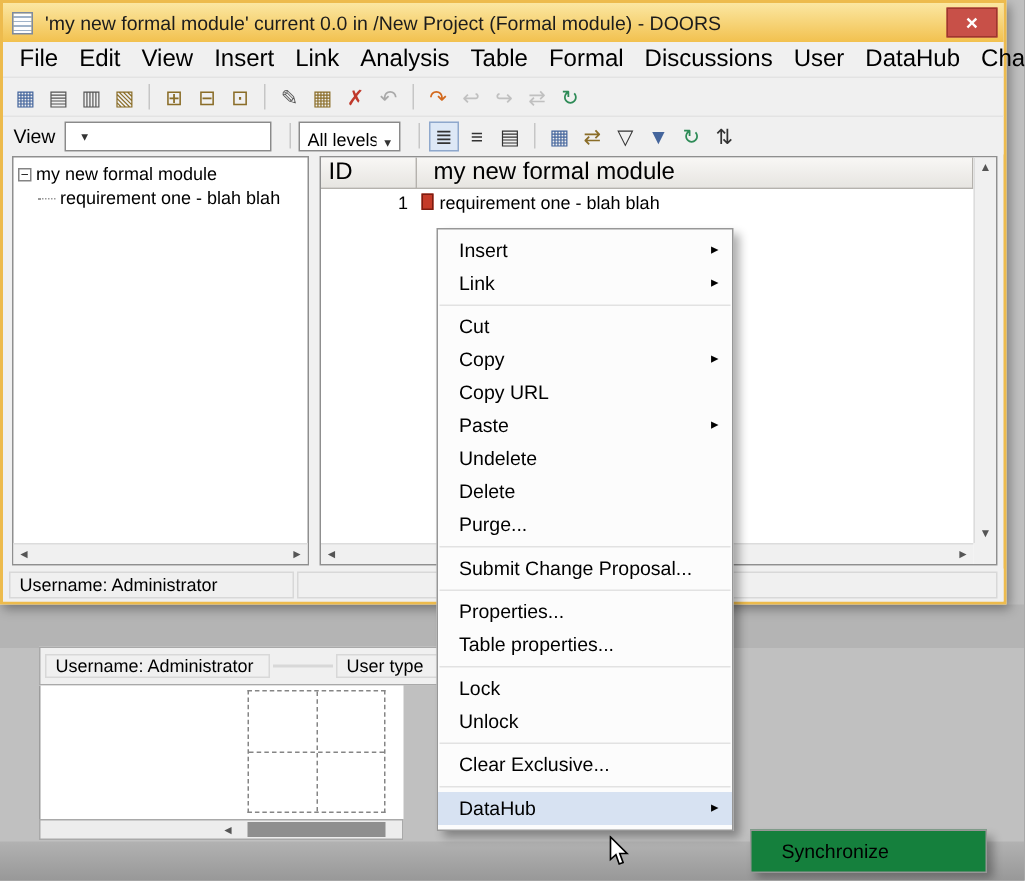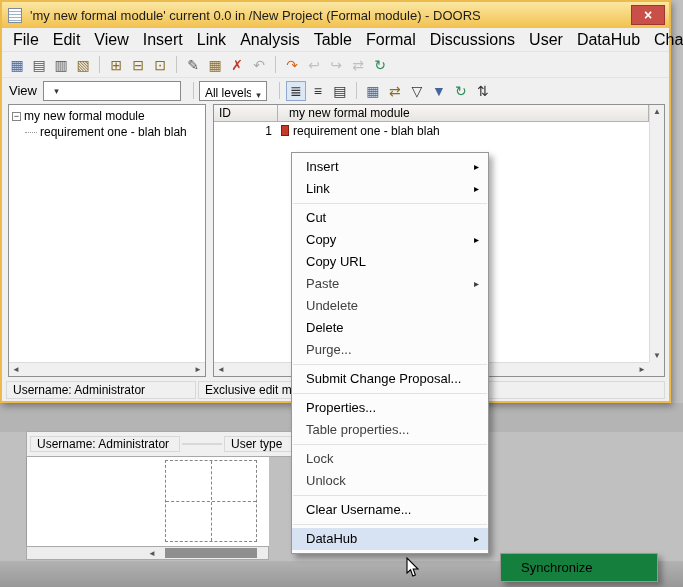--- a/index.html
+++ b/index.html
@@ -62,21 +62,21 @@
   .hscroll { flex:0 0 14px; background:#f0f0f0; border-top:1px solid #dcdcdc;
     display:flex; align-items:center; justify-content:space-between; }
   .sarrow { width:14px; height:13px; display:flex; align-items:center; justify-content:center;
     font-size:8px; color:#555; }
 
   .grid-panel { flex:1; border:1px solid #8f8f8f; background:#fff;
     display:grid; grid-template-columns:1fr 15px; grid-template-rows:1fr 14px; min-width:0; min-height:0; }
   .grid-main { grid-column:1; grid-row:1; display:flex; flex-direction:column; min-width:0; overflow:hidden; }
   .grid-header { display:flex; flex:0 0 17px; }
   .hcell { background:linear-gradient(#f8f7f5,#e7e5e1); border-right:1px solid #b5b2ad; border-bottom:1px solid #b5b2ad;
-    font-size:12px; padding:1px 5px; white-space:nowrap; overflow:hidden; }
+    font-size:16px; padding:1px 5px; white-space:nowrap; overflow:hidden; }
   .hcell.id { flex:0 0 64px; }
   .hcell.main { flex:1; padding-left:11px; }
   .grid-rows { flex:1; }
   .grid-row { display:flex; height:17px; align-items:center; font-size:12px; }
   .cell-id { flex:0 0 64px; text-align:right; padding-right:6px; }
   .cell-main { flex:1; display:flex; align-items:center; gap:4px; padding-left:3px; white-space:nowrap; overflow:hidden; }
   .change-marker { width:8px; height:11px; background:#c53a28; border:1px solid #7d1c10; flex:0 0 auto; }
   .vscroll { grid-column:2; grid-row:1; background:#f0f0f0; border-left:1px solid #dcdcdc;
     display:flex; flex-direction:column; justify-content:space-between; align-items:center; }
   .grid-hscroll { grid-column:1; grid-row:2; border-top:1px solid #dcdcdc; background:#f0f0f0;
@@ -108,21 +108,21 @@
   .bg-thumb { position:absolute; left:138px; top:1px; width:92px; height:10px; background:#8f8f8f; }
   .bottom-strip { position:absolute; left:0; top:561px; width:683px; height:26px;
     background:linear-gradient(#b2b2b2,#989898); z-index:1; }
 
   
   .context-menu { position:absolute; left:291px; top:152px; width:198px;
     background:#fcfcfc; border:1px solid #979797; box-shadow:4px 4px 6px rgba(0,0,0,.32);
     padding:3px 0; z-index:5; }
   .mitem { height:22px; line-height:22px; padding:0 26px 0 14px; font-size:13px; position:relative; white-space:nowrap; }
   .mitem .marrow { position:absolute; right:9px; top:0; font-size:10px; line-height:22px; }
-  .mitem.disabled { color:#404040; }
+  .mitem.disabled { color:#000000; }
   .mitem.highlighted { background:#d7e2f2; }
   .msep { height:1px; background:#e2e2e2; margin:3px 1px; }
 
   .submenu { position:absolute; left:500px; top:553px; width:158px;
     background:#15803d; border:1px solid #979797; box-shadow:4px 4px 6px rgba(0,0,0,.32);
     padding:2px 0; z-index:6; }
   .smitem { height:23px; line-height:23px; padding-left:20px; font-size:13px; white-space:nowrap; }
 
   .cursor { position:absolute; left:406px; top:557px; z-index:9; }
 </style>
@@ -261,21 +261,20 @@
           <span class="sarrow">◄</span>
           <span class="sarrow">►</span>
         </div>
         <div class="corner"></div>
       </div>
 
     </div>
 
     <div class="statusbar">
       <span class="sseg u">Username: Administrator</span>
-      <span class="sseg e">Exclusive edit m</span>
       <span class="sseg fill"></span>
     </div>
   </div>
 
   <div class="context-menu">
       <div class="mitem"><span>Insert</span><span class="marrow">▸</span></div>
       <div class="mitem"><span>Link</span><span class="marrow">▸</span></div>
       <div class="msep"></div>
       <div class="mitem"><span>Cut</span></div>
       <div class="mitem"><span>Copy</span><span class="marrow">▸</span></div>
@@ -286,21 +285,21 @@
       <div class="mitem disabled"><span>Purge...</span></div>
       <div class="msep"></div>
       <div class="mitem"><span>Submit Change Proposal...</span></div>
       <div class="msep"></div>
       <div class="mitem"><span>Properties...</span></div>
       <div class="mitem disabled"><span>Table properties...</span></div>
       <div class="msep"></div>
       <div class="mitem disabled"><span>Lock</span></div>
       <div class="mitem disabled"><span>Unlock</span></div>
       <div class="msep"></div>
-      <div class="mitem"><span>Clear Username...</span></div>
+      <div class="mitem"><span>Clear Exclusive...</span></div>
       <div class="msep"></div>
       <div class="mitem highlighted"><span>DataHub</span><span class="marrow">▸</span></div>
     </div>
 
   <div class="submenu">
       <div class="smitem">Synchronize</div>
     </div>
 
   <svg class="cursor" width="14" height="21" viewBox="0 0 14 21">
     <path d="M1,1 L1,16 L4.6,12.8 L6.8,19 L9.4,18 L7.2,12 L12,12 Z" fill="#ffffff" stroke="#000000" stroke-width="1.1"></path>

